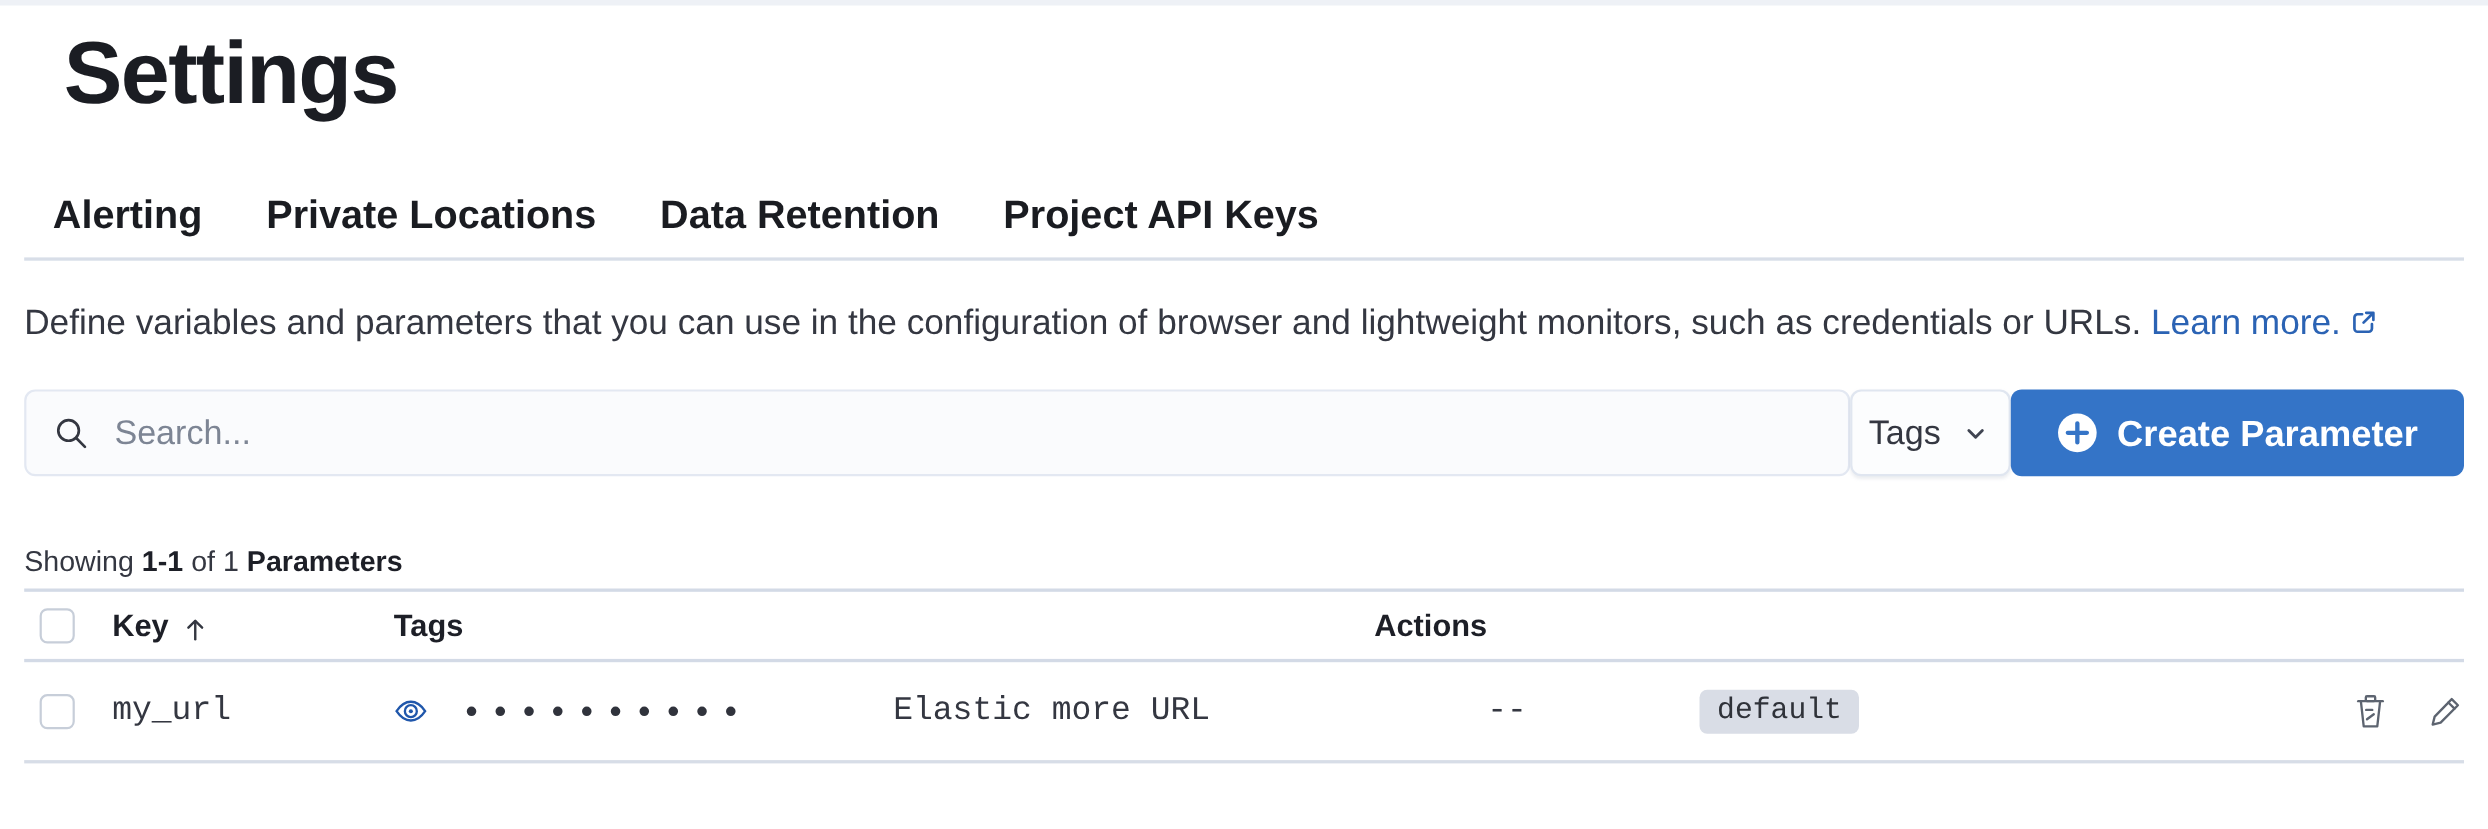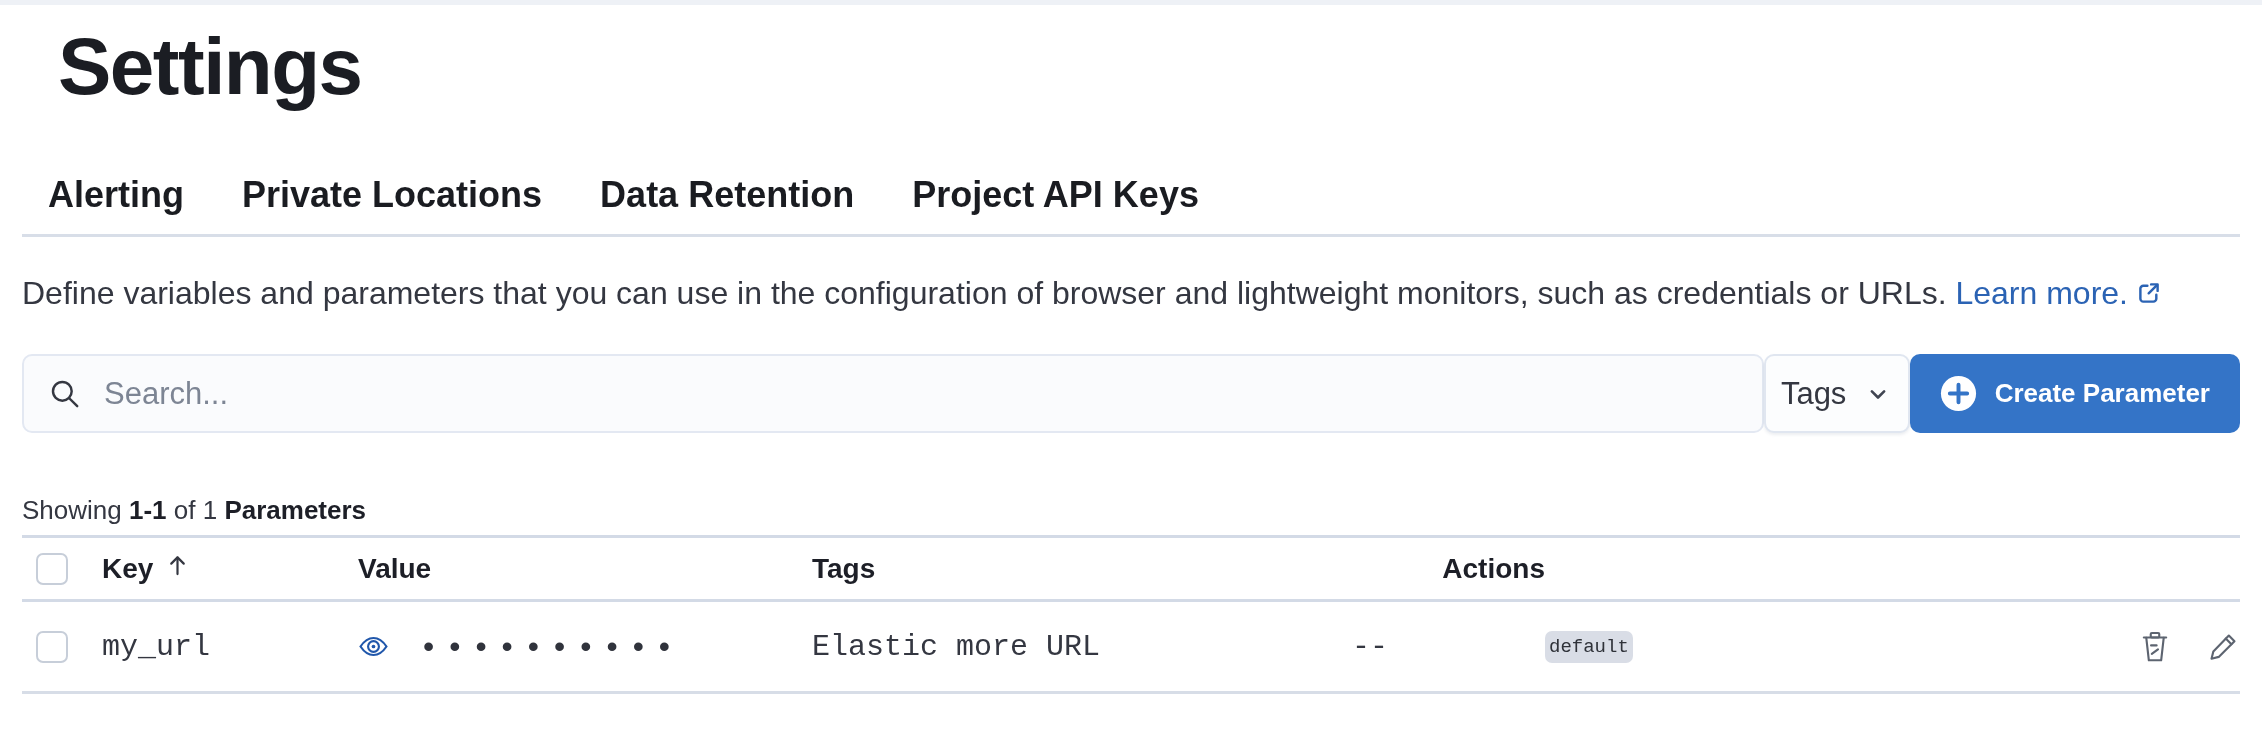--- a/index.html
+++ b/index.html
@@ -51,50 +51,50 @@
   .search-box input::placeholder { color: #7d8594; }
   .tags-btn {
     width: 146px; display: flex; align-items: center; justify-content: center; gap: 18px;
     background: #fcfdfe; border: 2px solid #e0e6f0; border-radius: 10px;
     font-family: "Liberation Sans", sans-serif; font-size: 31px; color: #343741;
     box-shadow: 0 2px 3px rgba(152,162,179,0.18); cursor: pointer;
   }
   .create-btn {
     display: flex; align-items: center; gap: 18px;
     background: #3474c7; border: none; border-radius: 10px;
-    padding: 0 30px; cursor: pointer;
+    padding: 0 42px; cursor: pointer;
     font-family: "Liberation Sans", sans-serif;
-    font-size: 26px; font-weight: 600; color: #fff;
+    font-size: 33px; font-weight: 600; color: #fff;
   }
 
   .summary { margin-top: 62px; font-size: 26px; color: #343741; }
   .summary b { font-weight: 700; color: #1d1f27; }
 
   .table { margin-top: 9px; border-top: 3px solid #d3dae6; }
   .trow {
     display: grid;
     grid-template-columns: 80px 256px 454px 540px 193px 420px 1fr;
     align-items: center;
   }
   .thead { height: 64px; border-bottom: 3px solid #d3dae6; }
   .tbody { height: 92px; border-bottom: 3px solid #d7dde7; font-family: Liberation Mono, monospace; }
   .th { font-size: 28px; font-weight: 700; color: #1d1f27; }
   .td { font-size: 30px; color: #343741; }
   .c-check { padding-left: 14px; }
   .checkbox {
     width: 32px; height: 32px; background: #fff;
     border: 2px solid #c7ced9; border-radius: 7px; cursor: pointer;
   }
-  .c-key-h { display: flex; align-items: flex-start; gap: 12px; cursor: pointer; }
+  .c-key-h { display: flex; align-items: flex-end; gap: 12px; cursor: pointer; }
   .c-value-cell { display: flex; align-items: center; gap: 30px; }
   .eye-btn { display: flex; cursor: pointer; background: none; border: none; padding: 0; }
   .dots { font-size: 32px; letter-spacing: 7px; color: #30333c; line-height: 1; padding-top: 4px; }
   .badge {
     display: inline-block; background: #d9dde6; color: #2f3239;
-    font-size: 19px; padding: 5px 4px; border-radius: 7px;
+    font-size: 27px; padding: 5px 16px; border-radius: 7px;
   }
   .c-actions { display: flex; justify-content: flex-end; align-items: center; gap: 34px; }
   .action-btn { display: flex; background: none; border: none; padding: 0; cursor: pointer; }
 </style>
 </head>
 <body>
 
 <div class="top-strip"></div>
 
 <div class="page">
@@ -149,21 +149,20 @@
       <div class="c-check">
           <div class="checkbox"></div>
         </div>
       <div class="th c-key-h">
         <span>Key</span>
         <svg width="25" height="25" viewBox="0 0 16 16" fill="none" stroke="#343741" stroke-width="1.4" stroke-linecap="round" stroke-linejoin="round">
             <path d="M8 13.5 V3"></path>
             <path d="M4 6.8 L8 2.8 L12 6.8"></path>
           </svg>
       </div>
-      <div class="th">Value</div>
       <div class="th">Tags</div>
       <div class="th c-actions">Actions</div>
     </div>
 
     <div class="trow tbody">
       <div class="c-check">
           <div class="checkbox"></div>
         </div>
       <div class="td">my_url</div>
       <div class="c-value-cell">

